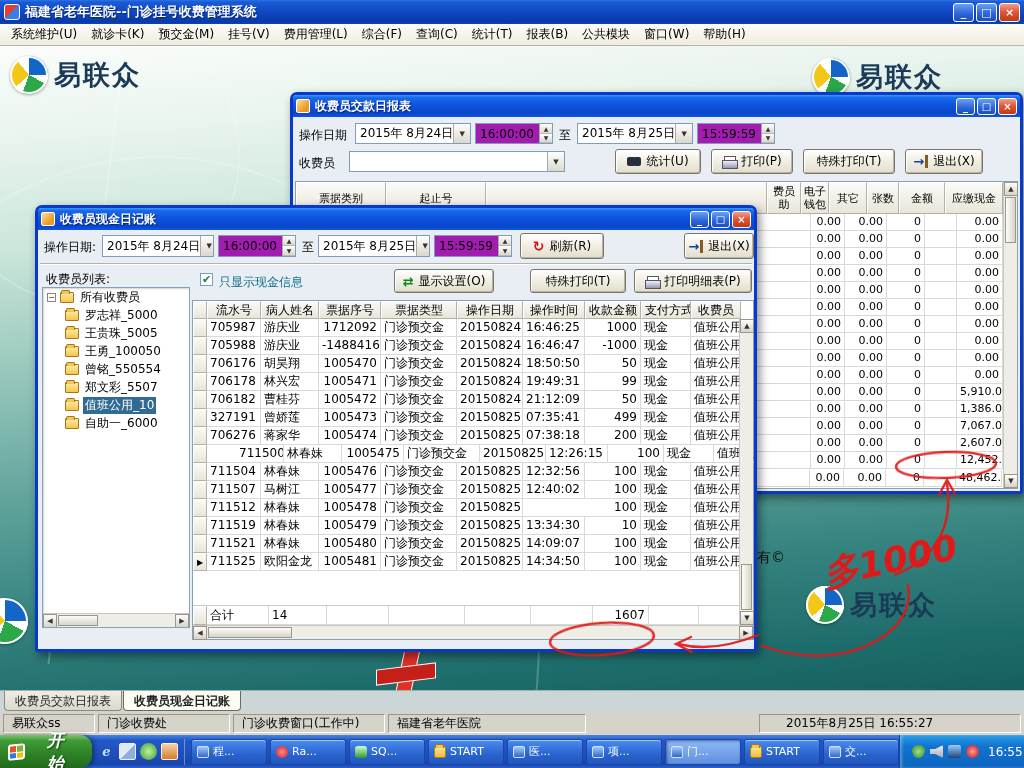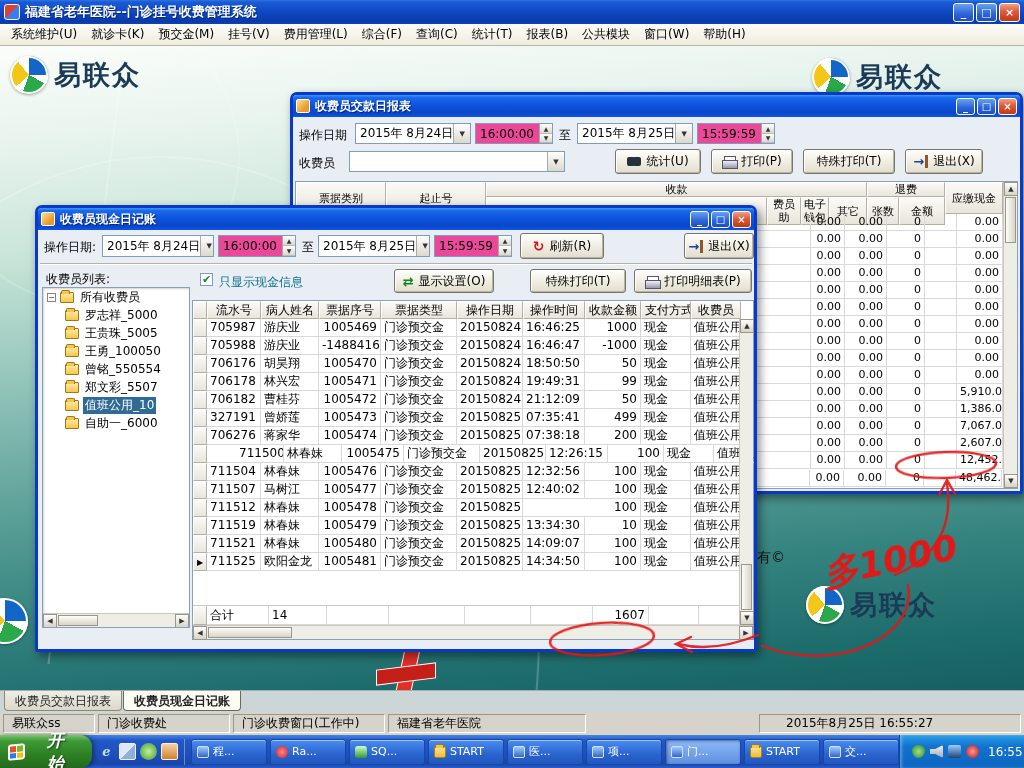--- a/index.html
+++ b/index.html
@@ -51,21 +51,21 @@
   .wbtns { margin-left:auto; display:flex; gap:2px; }
   .wbtn { width:19px; height:17px; border-radius:3px; border:1px solid #fff; color:#fff; font-size:10px; font-weight:bold;
     display:flex; align-items:center; justify-content:center; background:linear-gradient(#68a0f0,#2b63d8 60%,#1c4fc0); }
   .wbtn.close { background:linear-gradient(#f0a088,#e0583a 45%,#c03a10); }
   .win-body { flex:1; position:relative; background:#e9eef4; border-radius:0 0 1px 1px; overflow:hidden; }
 
   .lab { position:absolute; color:#000; white-space:nowrap; }
   .combo { position:absolute; background:#fff; border:1px solid #7f9db9; display:flex; align-items:center; padding-left:4px; overflow:hidden; white-space:nowrap; }
   .dd { width:17px; height:100%; margin-left:auto; flex:0 0 auto; background:linear-gradient(#fefefe,#dcd8cc); border-left:1px solid #aaa;
     display:flex; align-items:center; justify-content:center; font-size:7px; color:#333; }
-  .spin { position:absolute; background:#ec4899; border:1px solid #7f9db9; display:flex; align-items:center; padding-left:4px; white-space:nowrap; }
+  .spin { position:absolute; background:#a21caf; border:1px solid #7f9db9; display:flex; align-items:center; padding-left:4px; white-space:nowrap; }
   .ud { width:13px; height:100%; margin-left:auto; flex:0 0 auto; display:flex; flex-direction:column; border-left:1px solid #aaa; }
   .ud span { flex:1; display:flex; align-items:center; justify-content:center; font-size:6px; color:#333;
     background:linear-gradient(#fefefe,#dcd8cc); border-bottom:1px solid #bbb; }
   .btn { position:absolute; background:linear-gradient(#ffffff,#f2efe4 45%,#e2ddce); border:1px solid #78766a; border-radius:3px;
     box-shadow:inset -1px -1px 0 #b8b4a4, inset 1px 1px 0 #fff; display:flex; align-items:center; justify-content:center; gap:5px;
     font-size:12px; color:#000; white-space:nowrap; cursor:default; }
   .sep { position:absolute; border-top:1px solid #b6b2a5; border-bottom:1px solid #fff; }
 
   
   .binoc { width:14px; height:9px; position:relative; flex:0 0 auto; }
@@ -277,24 +277,20 @@
           <span class="ic-exit">→</span>
           <span>退出(X)</span>
         </div>
 
         <div class="rt" style="left:2px;top:64px;right:2px;bottom:2px">
           <div class="rt-header">
             <div class="rt-cell rt-head" style="width:90px">票据类别</div>
             <div class="rt-cell rt-head" style="width:100px">起止号</div>
             <div class="rt-mid">
               <div class="rt-mid-row">
-                <div class="rt-cell rt-head" style="flex:1">收款</div>
-                <div class="rt-cell rt-head" style="width:78px">退费</div>
-              </div>
-              <div class="rt-mid-row">
                 <div class="rt-cell rt-head" style="flex:1"></div>
                 <div class="rt-cell rt-head" style="width:34px">费员助</div>
                 <div class="rt-cell rt-head" style="width:28px">电子钱包</div>
                 <div class="rt-cell rt-head" style="width:38px" interactable="false">其它</div>
                 <div class="rt-cell rt-head" style="width:32px">张数</div>
                 <div class="rt-cell rt-head" style="width:46px">金额</div>
               </div>
             </div>
             <div class="rt-cell rt-head" style="width:58px">应缴现金</div>
           </div>
@@ -587,21 +583,21 @@
               <div class="jt-cell jt-head" style="width: 62px;">操作时间</div>
               <div class="jt-cell jt-head" style="width: 56px;">收款金额</div>
               <div class="jt-cell jt-head" style="width: 50px;">支付方式</div>
               <div class="jt-cell jt-head" style="width: 50px;">收费员</div>
             </div>
           <div class="jt-rows" id="jt-rows">
               <div class="jt-row">
                 <div class="jt-cell jt-head" style="width: 14px; font-size: 8px;"></div>
                 <div class="jt-cell" style="width: 54px;">705987</div>
                 <div class="jt-cell" style="width: 58px;">游庆业</div>
-                <div class="jt-cell right" style="width: 62px;">1005469</div>
+                <div class="jt-cell right" style="width: 62px;">1712092</div>
                 <div class="jt-cell" style="width: 76px;">门诊预交金</div>
                 <div class="jt-cell" style="width: 66px;">20150824</div>
                 <div class="jt-cell" style="width: 62px;">16:46:25</div>
                 <div class="jt-cell right" style="width: 56px;">1000</div>
                 <div class="jt-cell" style="width: 50px;">现金</div>
                 <div class="jt-cell" style="width: 50px;">值班公用</div>
               </div>
               <div class="jt-row">
                 <div class="jt-cell jt-head" style="width: 14px; font-size: 8px;"></div>
                 <div class="jt-cell" style="width: 54px;">705988</div>

